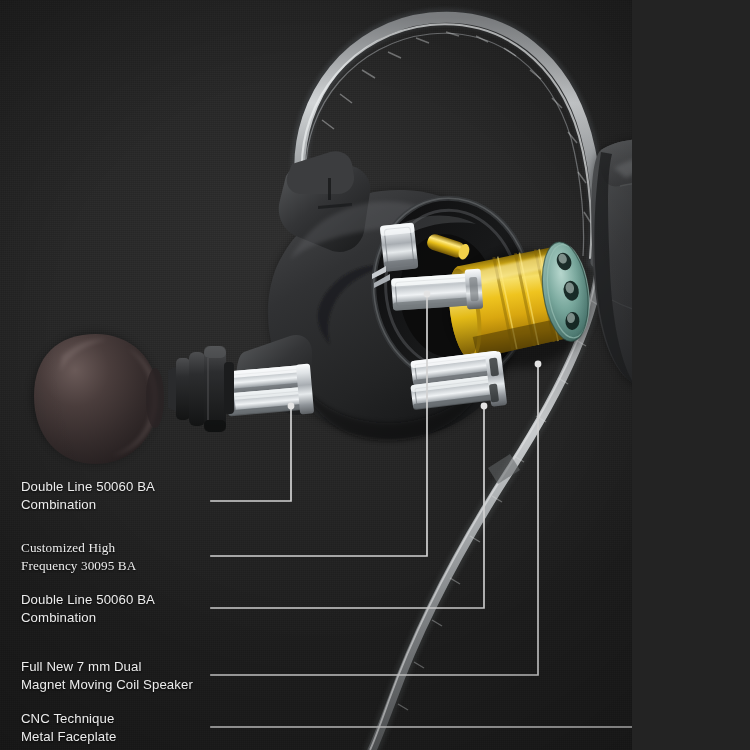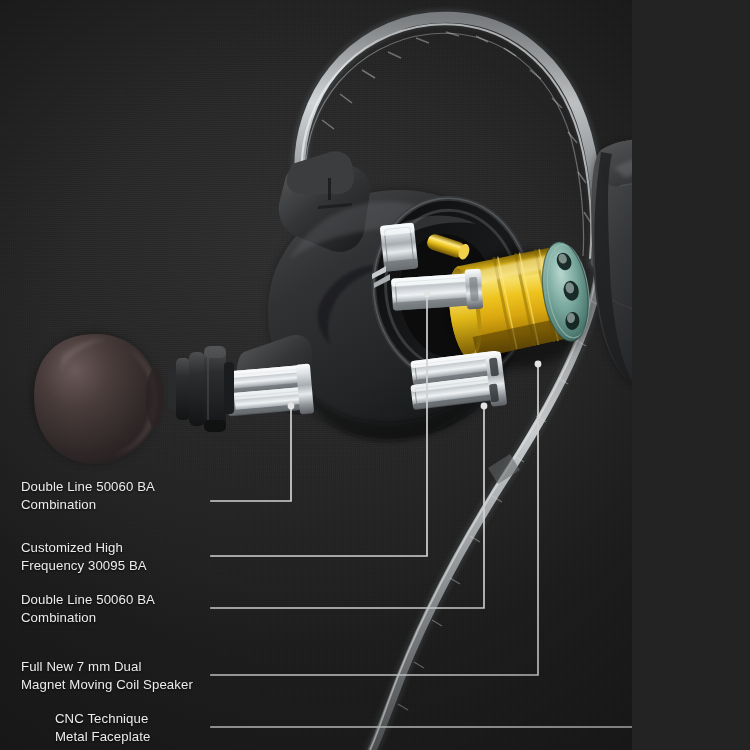--- a/index.html
+++ b/index.html
@@ -419,25 +419,25 @@
       <circle cx="538" cy="364" r="3.4"></circle>
       <circle cx="645" cy="396" r="3.4"></circle>
     </g>
   </svg>
 
   <div class="bg-vig"></div>
 
   <div class="label" style="left:21px;top:478px;">Double Line 50060 BA
 Combination</div>
 
-  <div class="label" style="left:21px;top:539px;">Customized High
+  <div class="label" style="left:21px;top:539px;font-family:Liberation Serif, serif;">Customized High
 Frequency 30095 BA</div>
 
   <div class="label" style="left:21px;top:591px;">Double Line 50060 BA
 Combination</div>
 
   <div class="label" style="left:21px;top:658px;">Full New 7 mm Dual
 Magnet Moving Coil Speaker</div>
 
-  <div class="label" style="left:21px;top:710px;margin-left:34px;">CNC Technique
+  <div class="label" style="left:21px;top:710px;">CNC Technique
 Metal Faceplate</div>
 
 </div>
 
 </body></html>

